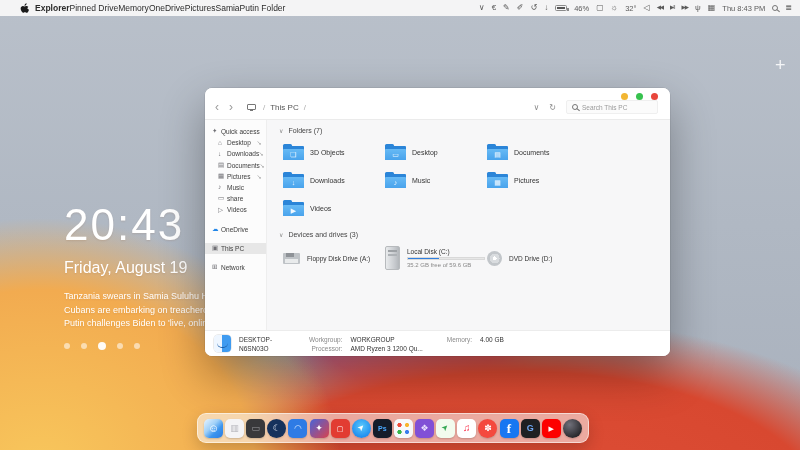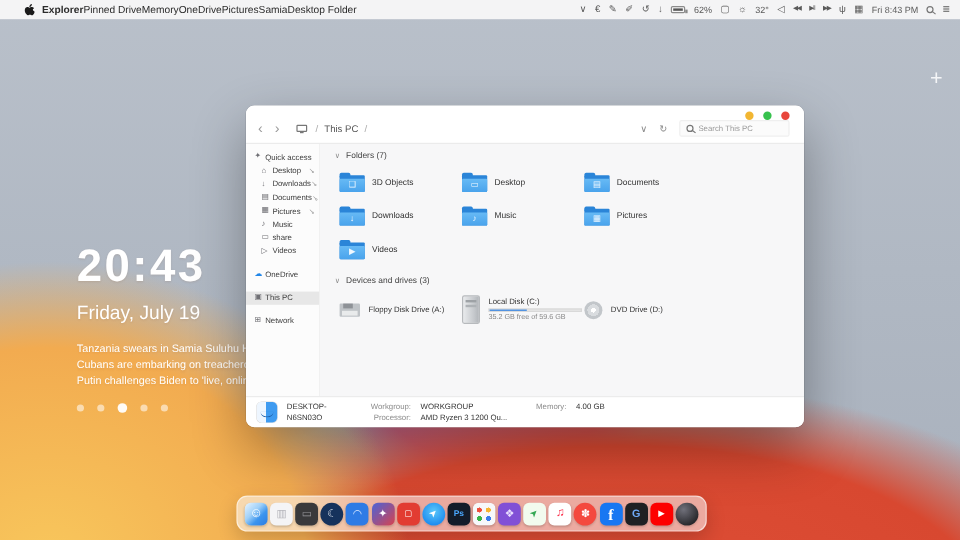--- a/index.html
+++ b/index.html
@@ -28,21 +28,21 @@
   .mi.sm{ font-size:5.5px; letter-spacing:-1px;}
   .batt{ width:12px; height:6px; border:1px solid #8a8a8a; border-radius:1.5px; position:relative; display:inline-block;}
   .batt::before{ content:""; position:absolute; left:1px; top:1px; bottom:1px; width:8px; background:#555;}
   .batt::after{ content:""; position:absolute; right:-2.5px; top:1.5px; width:1.5px; height:3px; background:#8a8a8a;}
   .mtext{ font-size:7.5px;}
   .mag{ display:inline-block; width:6px; height:6px; border:1px solid #777; border-radius:50%; position:relative;}
   .mag::after{ content:""; position:absolute; width:4px; height:1.2px; background:#777; right:-3.2px; bottom:-1.5px; transform:rotate(38deg);}
 
   
   .widget{ position:absolute; left:64px; top:203px; color:#fff; text-shadow:0 1px 2px rgba(120,60,10,.12); z-index:5;}
-  .wtime{ font-size:38px; font-weight:700; letter-spacing:2px; line-height:1;}
+  .wtime{ font-size:44px; font-weight:400; letter-spacing:2px; line-height:1;}
   .wdate{ font-size:16px; font-weight:300; margin-top:12px;}
   .wnews{ margin-top:13px; width:142px; overflow:hidden;}
   .wnews div{ font-size:9px; line-height:13.5px; white-space:nowrap;}
   .wdots{ display:flex; gap:11px; margin-top:11px; align-items:center;}
   .wdots span{ width:6px; height:6px; border-radius:50%; background:rgba(255,255,255,.55);}
   .wdots span.active{ width:8px; height:8px; background:rgba(255,255,255,.95);}
   .addplus{ position:absolute; left:775px; top:55px; color:rgba(255,255,255,.85); font-size:18px; font-weight:300; z-index:5;}
 
   
   .win{ position:absolute; left:205px; top:88px; width:465px; height:268px; background:#fff;
@@ -146,48 +146,48 @@
   <div class="menubar">
     <span class="apple"><svg viewBox="0 0 14 16">
           <path d="M11.3 8.6c0-2 1.6-3 1.7-3-.9-1.4-2.4-1.6-2.9-1.6-1.2-.1-2.4.7-3 .7-.6 0-1.6-.7-2.6-.7C2.9 4 1 5.3 1 8c0 1.6.6 3.3 1.4 4.4.7 1 1.5 2.1 2.6 2.1 1 0 1.4-.7 2.7-.7 1.3 0 1.6.7 2.7.7 1.1 0 1.8-1 2.5-2 .8-1.2 1.1-2.3 1.1-2.4-.1 0-2.7-1-2.7-3.5zM9.4 2.6c.6-.7 1-1.6.9-2.6-.9 0-1.9.6-2.5 1.3-.5.6-1 1.6-.9 2.5 1 .1 2-.5 2.5-1.2z"></path>
         </svg></span>
     <span class="mitem app">Explorer</span>
     <span class="mitem">Pinned Drive</span>
     <span class="mitem">Memory</span>
     <span class="mitem">OneDrive</span>
     <span class="mitem">Pictures</span>
     <span class="mitem">Samia</span>
-    <span class="mitem">Desktop Folder</span>
+    <span class="mitem">Putin Folder</span>
     <span class="mright">
       <span class="mi">∨</span>
       <span class="mi">€</span>
       <span class="mi">✎</span>
       <span class="mi">✐</span>
       <span class="mi">↺</span>
       <span class="mi">↓</span>
       <span class="batt"></span>
-      <span class="mtext">62%</span>
+      <span class="mtext">46%</span>
       <span class="mi">▢</span>
       <span class="mi">☼</span>
       <span class="mtext">32°</span>
       <span class="mi">◁</span>
       <span class="mi sm">◀◀</span>
       <span class="mi sm">▶‖</span>
       <span class="mi sm">▶▶</span>
       <span class="mi">ψ</span>
       <span class="mi">▦</span>
-      <span class="mtext">Fri 8:43 PM</span>
+      <span class="mtext">Thu 8:43 PM</span>
       <span class="mag"></span>
       <span class="mi">≣</span>
     </span>
   </div>
 
   <div class="widget">
     <div class="wtime">20:43</div>
-    <div class="wdate">Friday, July 19</div>
+    <div class="wdate">Friday, August 19</div>
     <div class="wnews">
       <div>Tanzania swears in Samia Suluhu Hassan as firs</div>
       <div>Cubans are embarking on treacherous sea journ</div>
       <div>Putin challenges Biden to 'live, online' conversat</div>
     </div>
     <div class="wdots">
       <span></span>
       <span></span>
       <span class="active"></span>
       <span></span>

